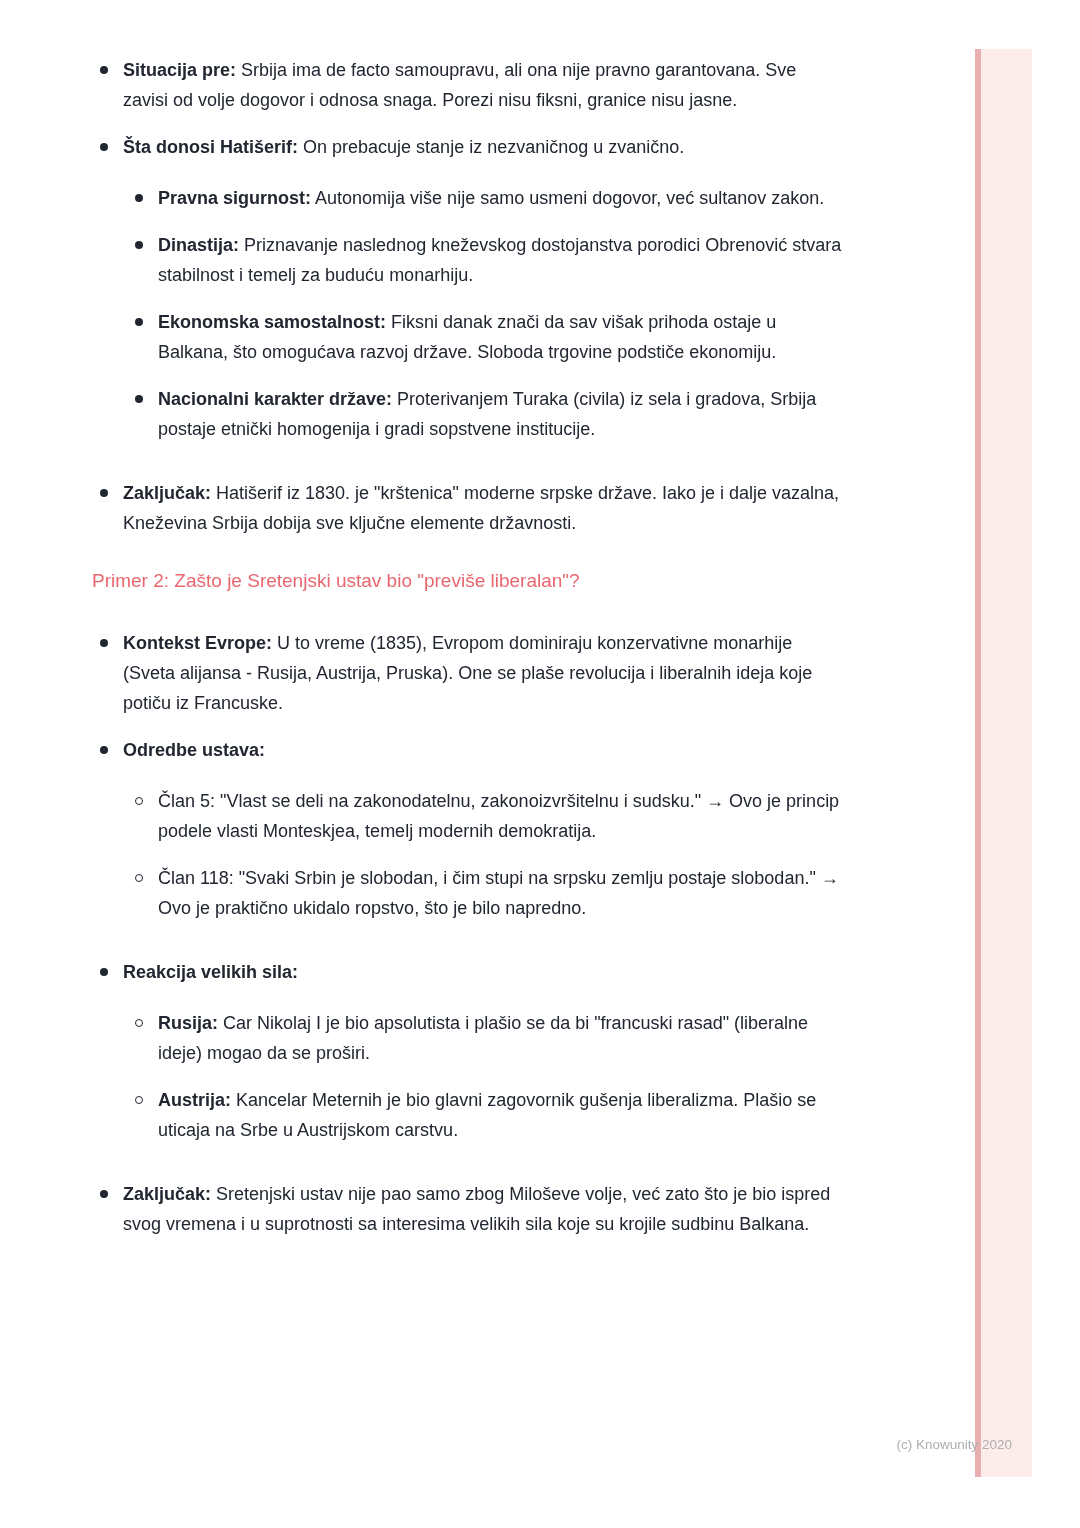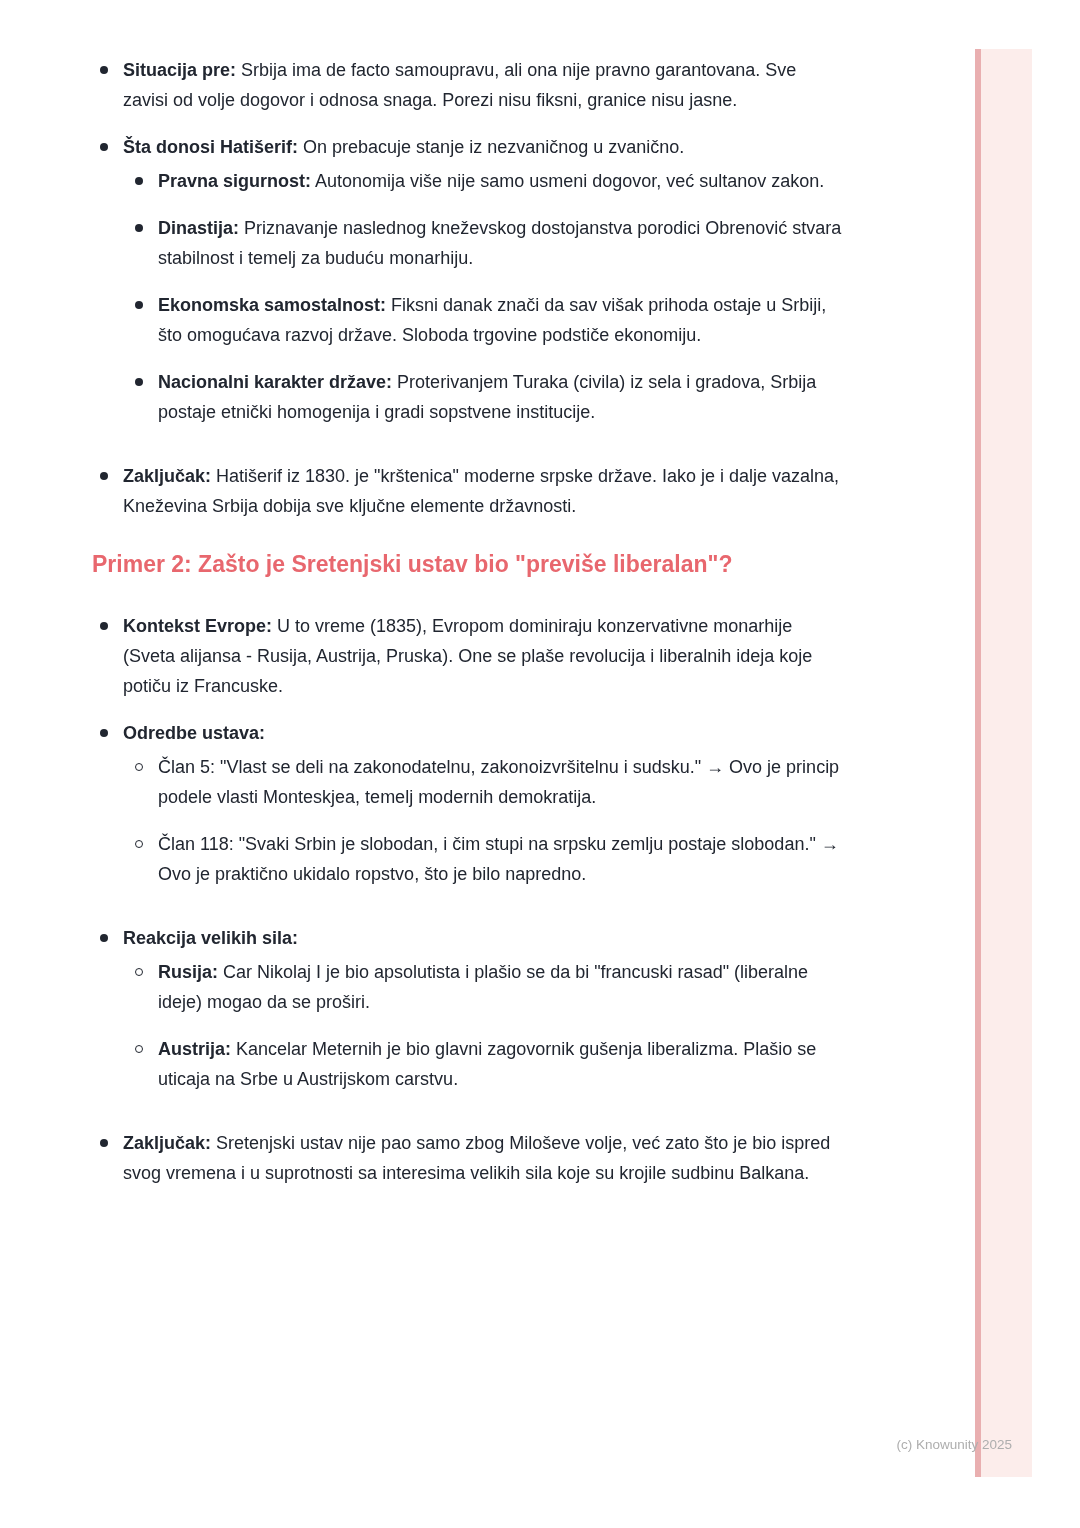--- a/index.html
+++ b/index.html
@@ -39,40 +39,40 @@
     line-height: 30px;
     z-index: 2;
   }
   .content ul { list-style: none; margin: 0; padding: 0; }
   .content li {
     position: relative;
     padding-left: 23px;
     margin-bottom: 17px;
     display: flow-root;
   }
-  .content li > ul { margin: 4px 0 0 12px; }
+  .content li > ul { margin: 21px 0 0 12px; }
   .marker {
     position: absolute;
     left: 0;
     top: 11px;
     width: 8px;
     height: 8px;
     border-radius: 50%;
   }
   .marker.disc { background: var(--text); }
   .marker.circle {
     width: 8px; height: 8px;
     background: transparent;
     border: 1.7px solid var(--text);
   }
   strong.lead { font-weight: 700; }
   h2.section-heading {
     color: var(--accent);
-    font-size: 23px;
-    font-weight: 700;
+    font-size: 19px;
+    font-weight: 400;
     line-height: 30px;
     margin: 28px 0 32px -8px;
   }
   .watermark {
     position: absolute;
     right: 68px;
     top: 1436px;
     font-size: 13.5px;
     line-height: 18px;
     color: var(--watermark);
@@ -84,33 +84,33 @@
 <body>
 
 <div class="edge-bar"></div>
 
 <main class="content" id="content">
     <ul>
       <li><span class="marker disc"></span><strong class="lead">Situacija pre:</strong><span> Srbija ima de facto samoupravu, ali ona nije pravno garantovana. Sve zavisi od volje dogovor i odnosa snaga. Porezi nisu fiksni, granice nisu jasne.</span></li>
       <li><span class="marker disc"></span><strong class="lead">Šta donosi Hatišerif:</strong><span> On prebacuje stanje iz nezvaničnog u zvanično.</span><ul>
           <li><span class="marker disc"></span><strong class="lead">Pravna sigurnost:</strong><span> Autonomija više nije samo usmeni dogovor, već sultanov zakon.</span></li>
           <li><span class="marker disc"></span><strong class="lead">Dinastija:</strong><span> Priznavanje naslednog kneževskog dostojanstva porodici Obrenović stvara stabilnost i temelj za buduću monarhiju.</span></li>
-          <li><span class="marker disc"></span><strong class="lead">Ekonomska samostalnost:</strong><span> Fiksni danak znači da sav višak prihoda ostaje u Srbiji, što omogućava razvoj države. Sloboda trgovine podstiče ekonomiju.</span></li>
+          <li><span class="marker disc"></span><strong class="lead">Ekonomska samostalnost:</strong><span> Fiksni danak znači da sav višak prihoda ostaje u Balkana, što omogućava razvoj države. Sloboda trgovine podstiče ekonomiju.</span></li>
           <li><span class="marker disc"></span><strong class="lead">Nacionalni karakter države:</strong><span> Proterivanjem Turaka (civila) iz sela i gradova, Srbija postaje etnički homogenija i gradi sopstvene institucije.</span></li>
         </ul></li>
       <li><span class="marker disc"></span><strong class="lead">Zaključak:</strong><span> Hatišerif iz 1830. je "krštenica" moderne srpske države. Iako je i dalje vazalna, Kneževina Srbija dobija sve ključne elemente državnosti.</span></li>
     </ul>
     <h2 class="section-heading">Primer 2: Zašto je Sretenjski ustav bio "previše liberalan"?</h2>
     <ul>
       <li><span class="marker disc"></span><strong class="lead">Kontekst Evrope:</strong><span> U to vreme (1835), Evropom dominiraju konzervativne monarhije (Sveta alijansa - Rusija, Austrija, Pruska). One se plaše revolucija i liberalnih ideja koje potiču iz Francuske.</span></li>
       <li><span class="marker disc"></span><strong class="lead">Odredbe ustava:</strong><ul>
           <li><span class="marker circle"></span><span>Član 5: "Vlast se deli na zakonodatelnu, zakonoizvršitelnu i sudsku." → Ovo je princip podele vlasti Monteskjea, temelj modernih demokratija.</span></li>
           <li><span class="marker circle"></span><span>Član 118: "Svaki Srbin je slobodan, i čim stupi na srpsku zemlju postaje slobodan." → Ovo je praktično ukidalo ropstvo, što je bilo napredno.</span></li>
         </ul></li>
       <li><span class="marker disc"></span><strong class="lead">Reakcija velikih sila:</strong><ul>
           <li><span class="marker circle"></span><strong class="lead">Rusija:</strong><span> Car Nikolaj I je bio apsolutista i plašio se da bi "francuski rasad" (liberalne ideje) mogao da se proširi.</span></li>
           <li><span class="marker circle"></span><strong class="lead">Austrija:</strong><span> Kancelar Meternih je bio glavni zagovornik gušenja liberalizma. Plašio se uticaja na Srbe u Austrijskom carstvu.</span></li>
         </ul></li>
       <li><span class="marker disc"></span><strong class="lead">Zaključak:</strong><span> Sretenjski ustav nije pao samo zbog Miloševe volje, već zato što je bio ispred svog vremena i u suprotnosti sa interesima velikih sila koje su krojile sudbinu Balkana.</span></li>
     </ul>
   </main>
 
-<div class="watermark">(c) Knowunity 2025</div>
+<div class="watermark">(c) Knowunity 2020</div>
 
 </body></html>

